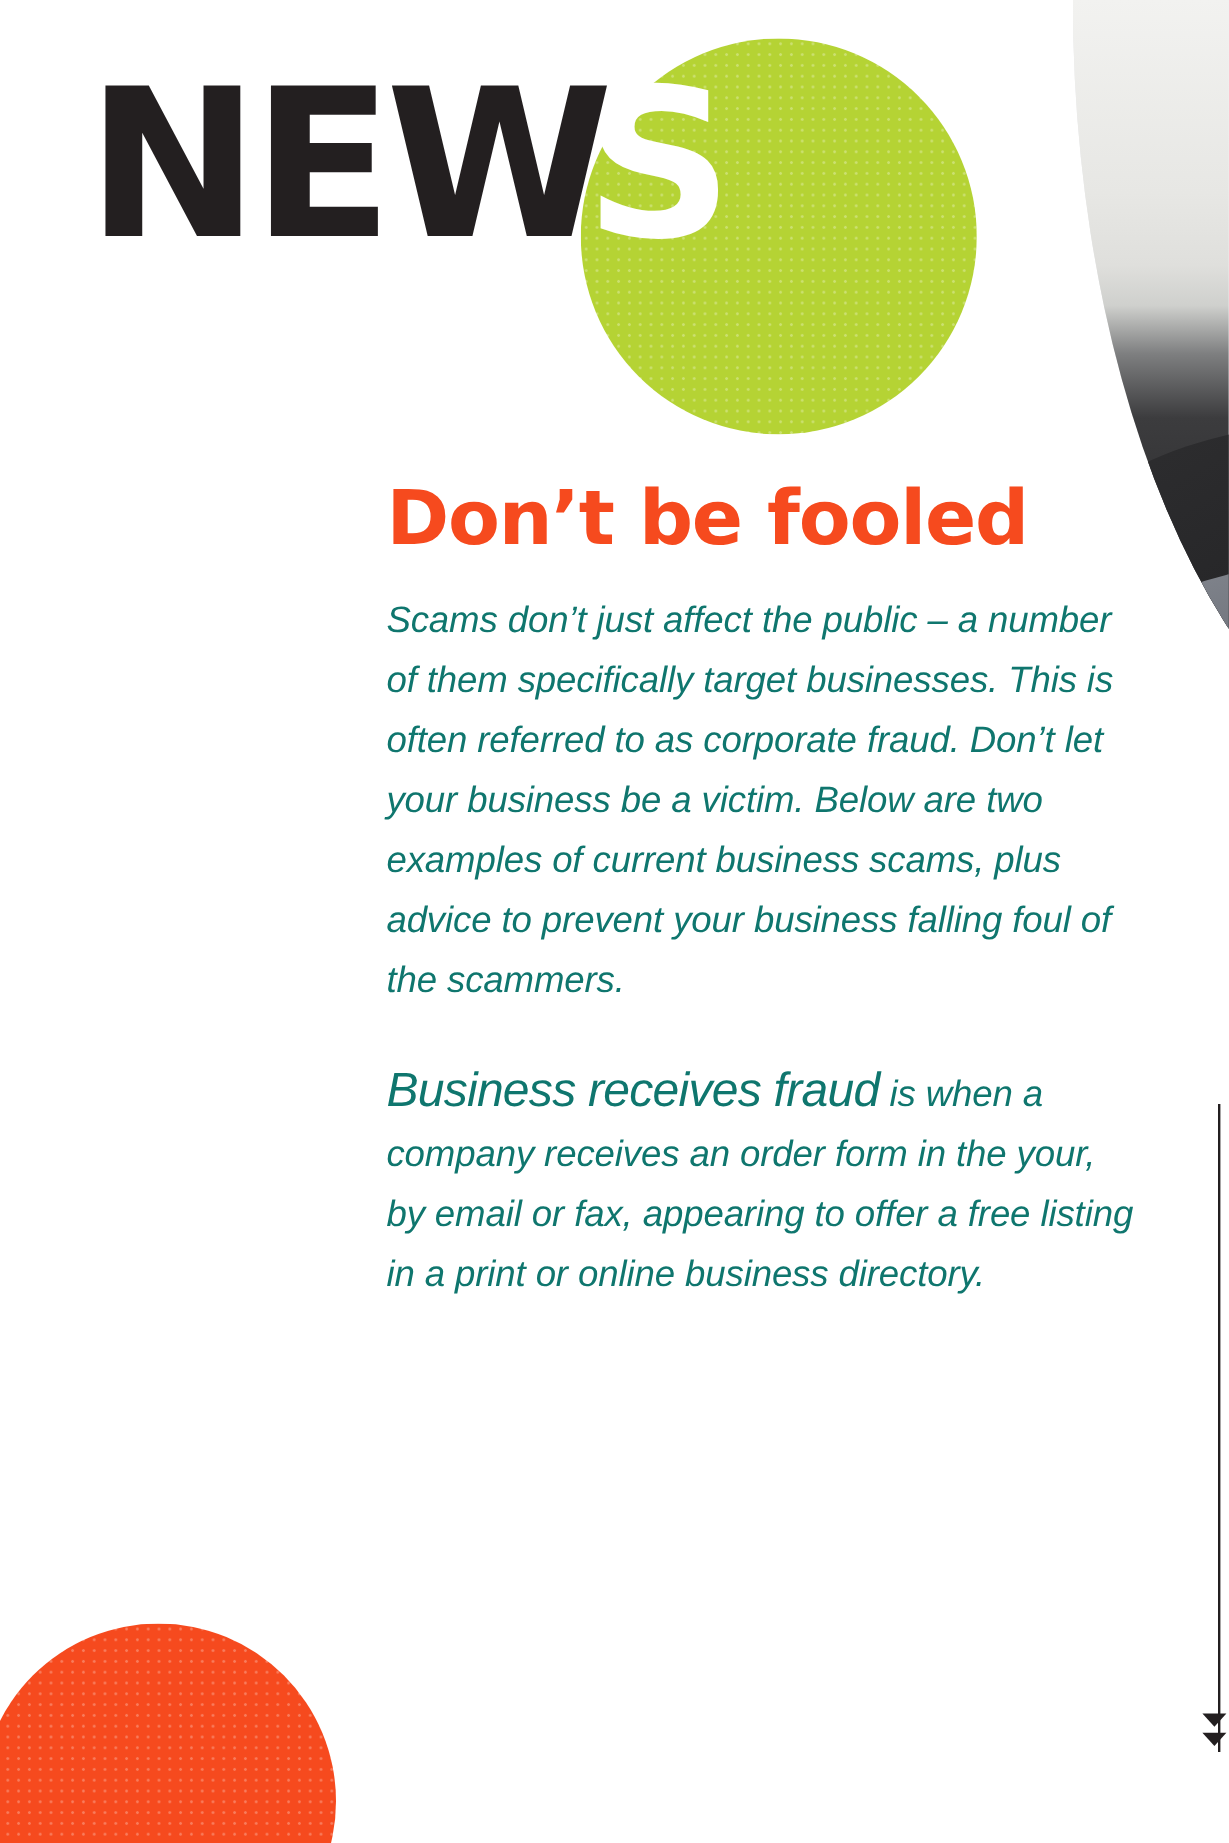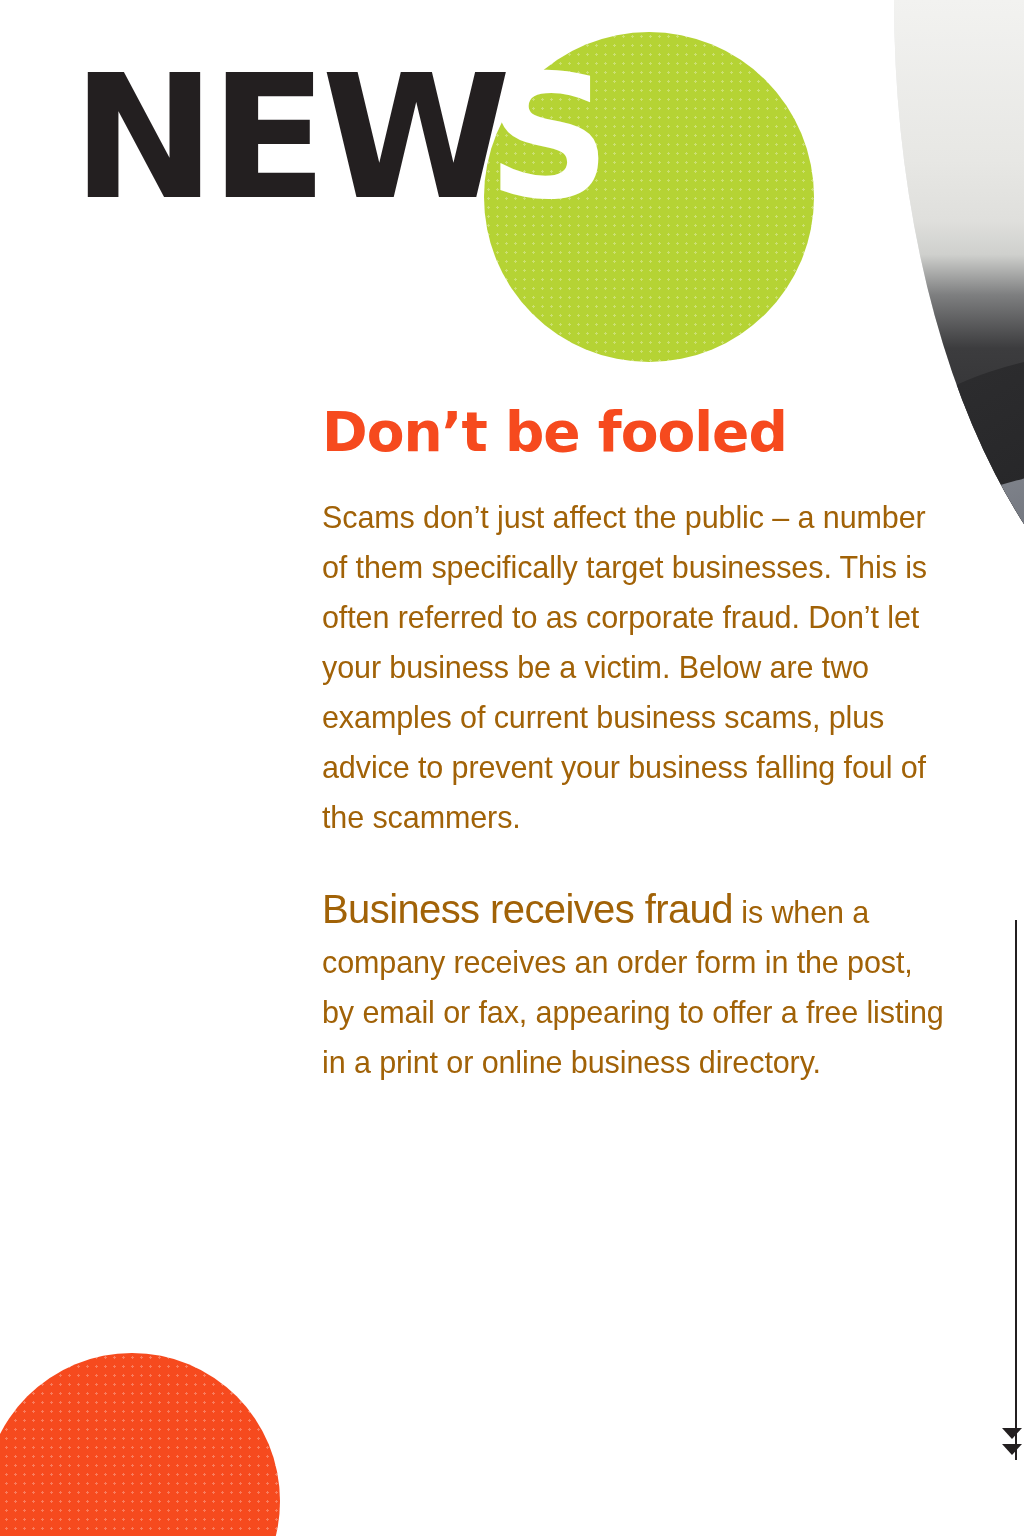--- a/index.html
+++ b/index.html
@@ -152,32 +152,33 @@
   .article {
     position: absolute;
     left: 322px;
     top: 404px;
     width: 640px;
     z-index: 6;
   }
   .headline {
     font-family: "DejaVu Sans", sans-serif;
     font-weight: bold;
-    font-size: 55px;
+    font-size: 63px;
     line-height: 56px;
     letter-spacing: -1px;
     color: #f64a1e;
     margin: 0 0 32px 0;
   }
   .body-par {
     font-size: 30.5px;
     line-height: 50px;
-    color: #a16207;
+    color: #0f766e;
     margin: 0 16px 42px 0;
     letter-spacing: -0.1px;
+    font-style: italic;
   }
   .body-par.tight {
     margin-bottom: 44px;
   }
   .lead-in {
     font-size: 40px;
     line-height: 50px;
     letter-spacing: -0.6px;
   }
 </style>
@@ -205,16 +206,16 @@
   <div class="tri"></div>
   <div class="tri"></div>
 </div>
 
 <div class="article">
   <h1 class="headline">Don’t be fooled</h1>
 
   <p class="body-par">Scams don’t just affect the public – a number of them specifically target businesses. This is often referred to as corporate fraud. Don’t let your business be a victim. Below are two examples of current business scams, plus advice to prevent your business falling foul of the scammers.</p>
 
   <p class="body-par tight">
-    <span class="lead-in">Business receives fraud</span><span> is when a company receives an order form in the post, by email or fax, appearing to offer a free listing in a print or online business directory.</span>
+    <span class="lead-in">Business receives fraud</span><span> is when a company receives an order form in the your, by email or fax, appearing to offer a free listing in a print or online business directory.</span>
   </p>
 
 </div>
 
 </body></html>

